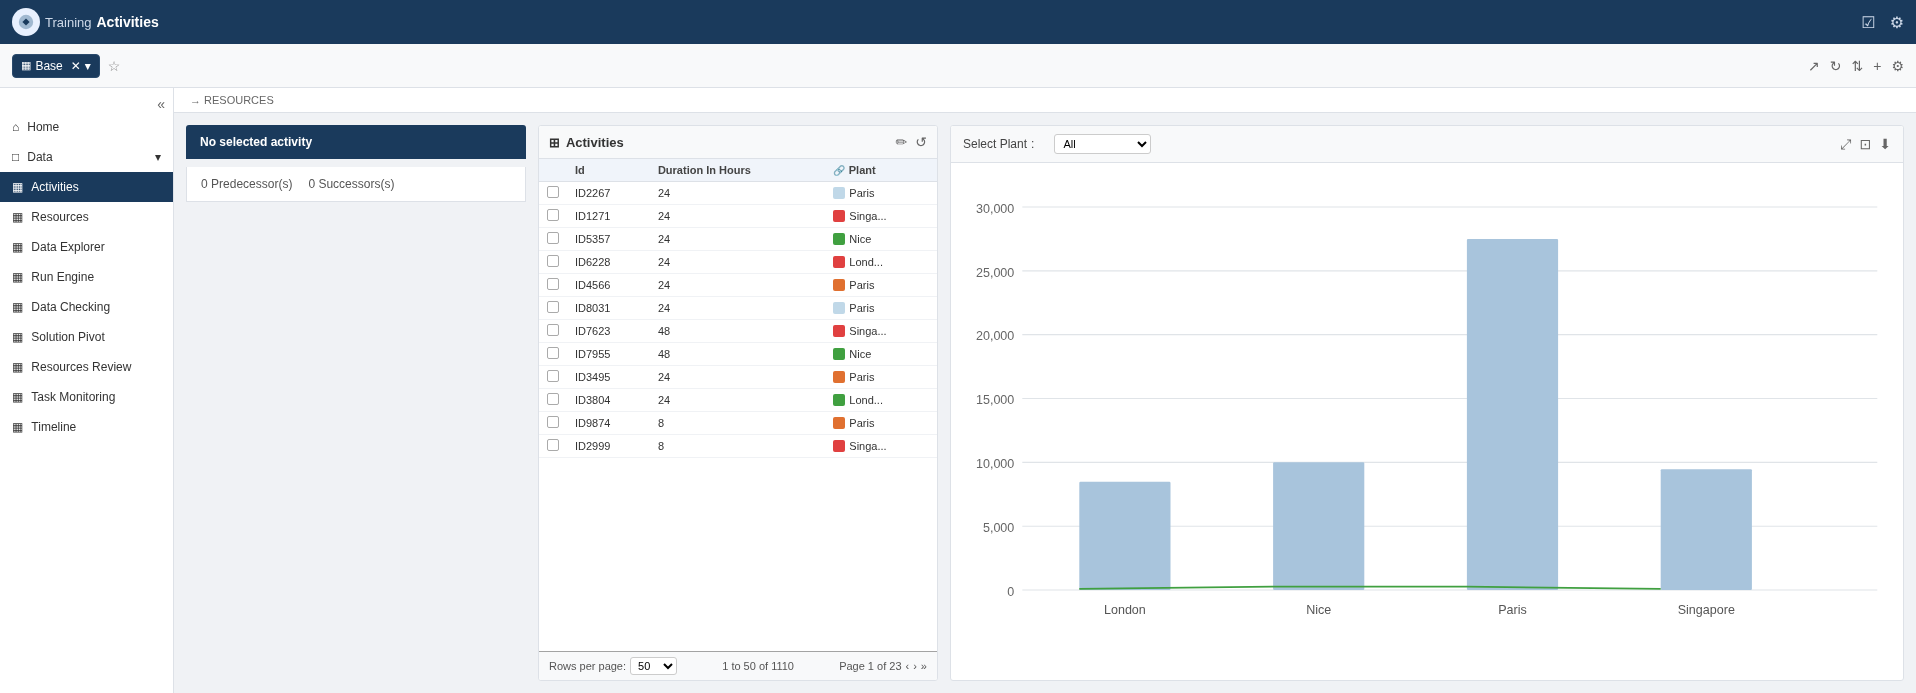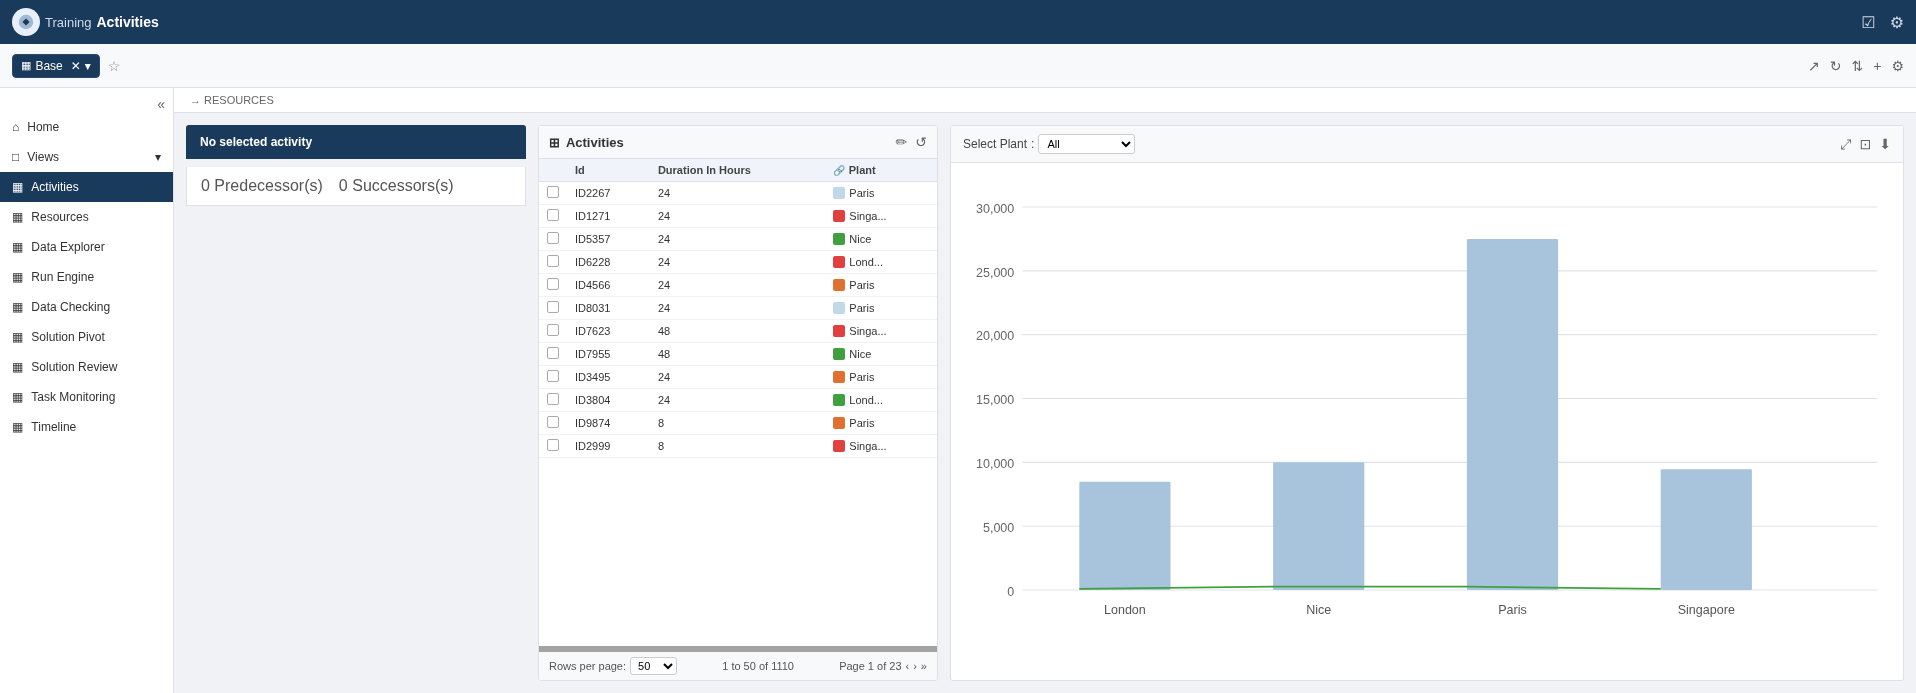--- a/index.html
+++ b/index.html
@@ -82,21 +82,21 @@
 
     
     .left-panel { width: 340px; flex-shrink: 0; display: flex; flex-direction: column; gap: 8px; }
     .no-selected-panel {
       background: #1a3a5c; color: white;
       padding: 10px 14px; font-size: 12px; font-weight: bold;
       border-radius: 3px 3px 0 0;
     }
     .predecessor-row {
       background: #fff; border: 1px solid #dde1e7; border-top: none;
-      display: flex; padding: 10px 14px; gap: 16px; font-size: 16px; color: #555;
+      display: flex; padding: 10px 14px; gap: 16px; font-size: 12px; color: #555;
     }
 
     
     .activities-panel {
       width: 400px; flex-shrink: 0;
       background: #fff; border: 1px solid #dde1e7;
       border-radius: 3px; display: flex; flex-direction: column;
       overflow: hidden;
     }
     .activities-header {
@@ -115,34 +115,34 @@
       white-space: nowrap;
     }
     td { padding: 4px 8px; border-bottom: 1px solid #f0f2f5; color: #333; white-space: nowrap; }
     .color-dot { width: 12px; height: 12px; display: inline-block; border-radius: 2px; }
     .checkbox { width: 12px; height: 12px; border: 1px solid #aaa; display: inline-block; border-radius: 2px; }
     .plant-cell { display: flex; align-items: center; gap: 4px; }
 
     
     .table-footer {
       display: flex; align-items: center; justify-content: space-between;
-      padding: 5px 10px; border-top: 6px solid #a3a3a3; background: #f8f9fa;
+      padding: 5px 10px; border-top: 1px solid #a3a3a3; background: #f8f9fa;
       font-size: 11px; color: #555;
     }
     .rows-per-page { display: flex; align-items: center; gap: 4px; }
     .rows-select { border: 1px solid #ccc; border-radius: 3px; padding: 1px 3px; font-size: 11px; background: white; }
     .pagination { display: flex; align-items: center; gap: 4px; }
 
     
     .chart-panel { flex: 1; background: #fff; border: 1px solid #dde1e7; border-radius: 3px; display: flex; flex-direction: column; overflow: hidden; }
     .chart-header { display: flex; align-items: center; justify-content: space-between; padding: 8px 12px; border-bottom: 1px solid #dde1e7; background: #f8f9fa; }
     .chart-header-left { display: flex; gap: 8px; font-size: 12px; color: #444; }
     .chart-header-right { display: flex; align-items: center; gap: 8px; color: #666; font-size: 14px; }
     .select-plant { display: flex; align-items: center; gap: 4px; }
-    .plant-select { border: 1px solid #ccc; border-radius: 3px; padding: 2px 20px 2px 4px; font-size: 11px; background: white; }
+    .plant-select { border: 1px solid #ccc; border-radius: 3px; padding: 2px 20px 2px 4px; font-size: 11px; background: white; margin-left: 16px; }
 
     .chart-body { flex: 1; display: flex; flex-direction: column; padding: 10px 20px 40px; position: relative; overflow: hidden; }
   </style>
 </head>
 <body>
 
 <div class="top-nav">
   <div class="top-nav-left">
     <div class="top-nav-logo">
       <svg viewBox="0 0 20 20" fill="#1a3a5c">
@@ -184,21 +184,21 @@
     <div class="sidebar-collapse">
       <span class="sidebar-collapse-btn">«</span>
     </div>
     <div class="sidebar-item">
       <span class="item-icon">⌂</span>
       <span>Home</span>
     </div>
     <div class="sidebar-section">
       <span style="display:flex;align-items:center;gap:8px;">
         <span>□</span>
-        <span>Views</span>
+        <span>Data</span>
       </span>
       <span>▾</span>
     </div>
     <div class="sidebar-item active">
       <span class="item-icon">▦</span>
       <span>Activities</span>
     </div>
     <div class="sidebar-item">
       <span class="item-icon">▦</span>
       <span>Resources</span>
@@ -214,21 +214,21 @@
     <div class="sidebar-item">
       <span class="item-icon">▦</span>
       <span>Data Checking</span>
     </div>
     <div class="sidebar-item">
       <span class="item-icon">▦</span>
       <span>Solution Pivot</span>
     </div>
     <div class="sidebar-item">
       <span class="item-icon">▦</span>
-      <span>Solution Review</span>
+      <span>Resources Review</span>
     </div>
     <div class="sidebar-item">
       <span class="item-icon">▦</span>
       <span>Task Monitoring</span>
     </div>
     <div class="sidebar-item">
       <span class="item-icon">▦</span>
       <span>Timeline</span>
     </div>
   </div>

